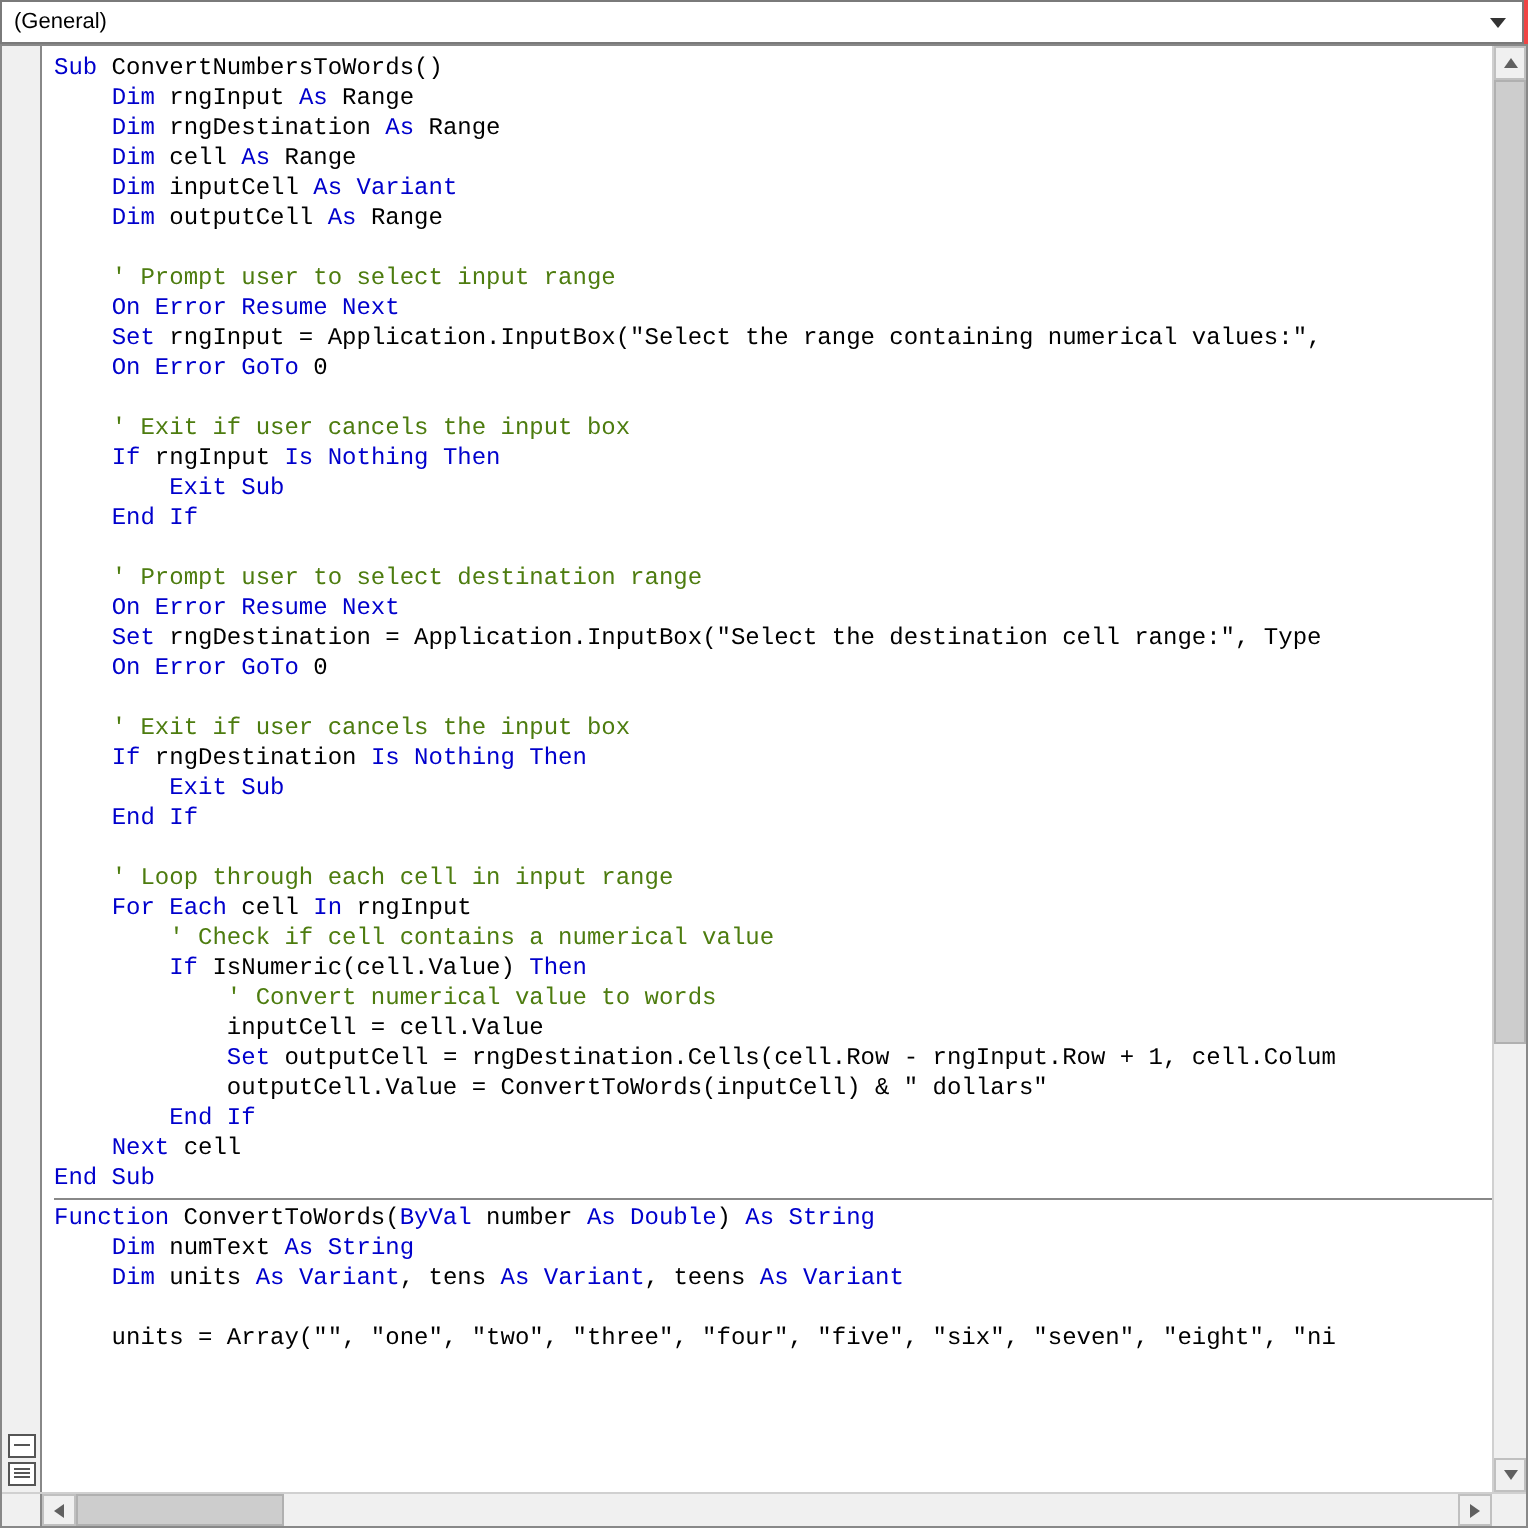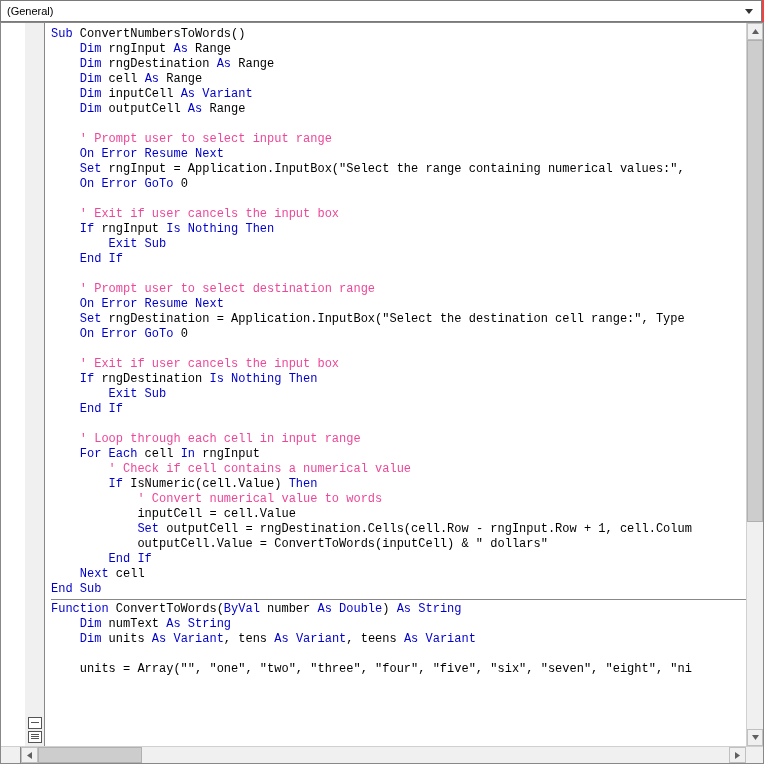--- a/index.html
+++ b/index.html
@@ -47,21 +47,20 @@
       background: #fff;
       border: 1px solid #888;
       border-top: none;
       position: relative;
       overflow: hidden;
     }
     .editor-body {
       flex: 1;
       display: flex;
       overflow: hidden;
-      margin-left: 24px;
     }
     .gutter {
       width: 20px;
       background: #f0f0f0;
       border-right: 1px solid #888;
       display: flex;
       flex-direction: column;
       justify-content: flex-end;
       padding-bottom: 2px;
     }
@@ -80,21 +79,21 @@
       flex: 1;
       background: #fff;
       overflow: hidden;
       padding: 4px 0 0 6px;
       white-space: pre;
       line-height: 15px;
       position: relative;
     }
     .code-line { white-space: pre; }
     .kw { color: #0000cc; }
-    .cm { color: #ec4899; }
+    .cm { color: #4d7c0f; }
     .tx { color: #000000; }
     .divider {
       border-top: 1px solid #888;
       margin: 2px 0;
     }
     .vscroll {
       width: 17px;
       background: #f0f0f0;
       border-left: 1px solid #d0d0d0;
       position: relative;

